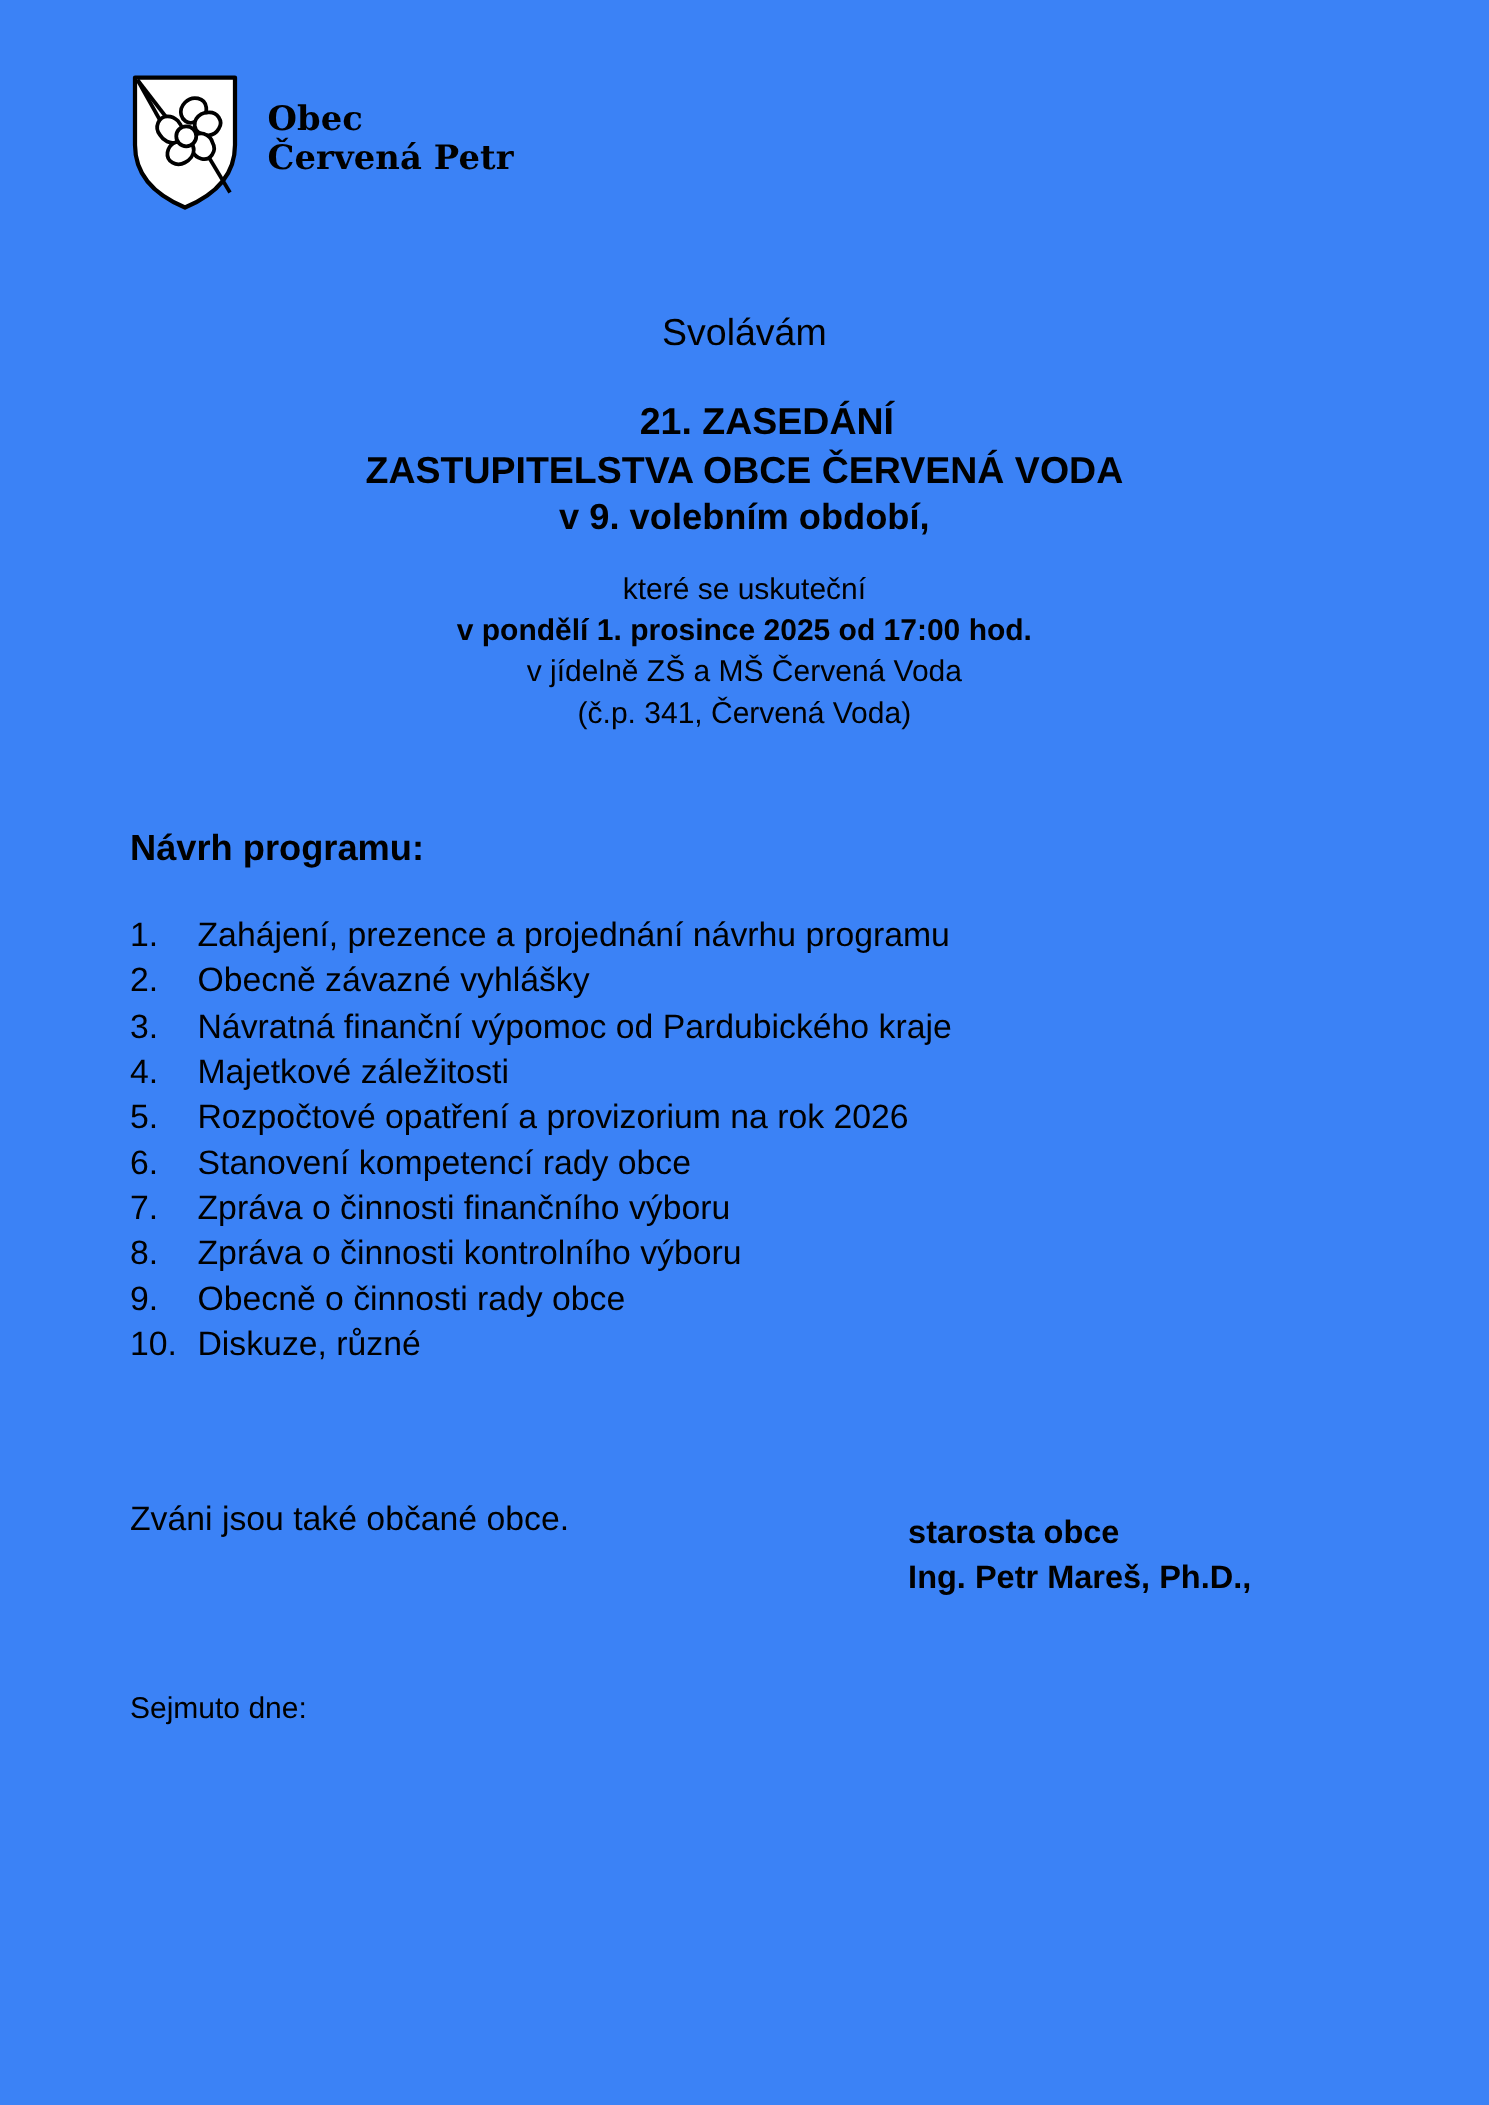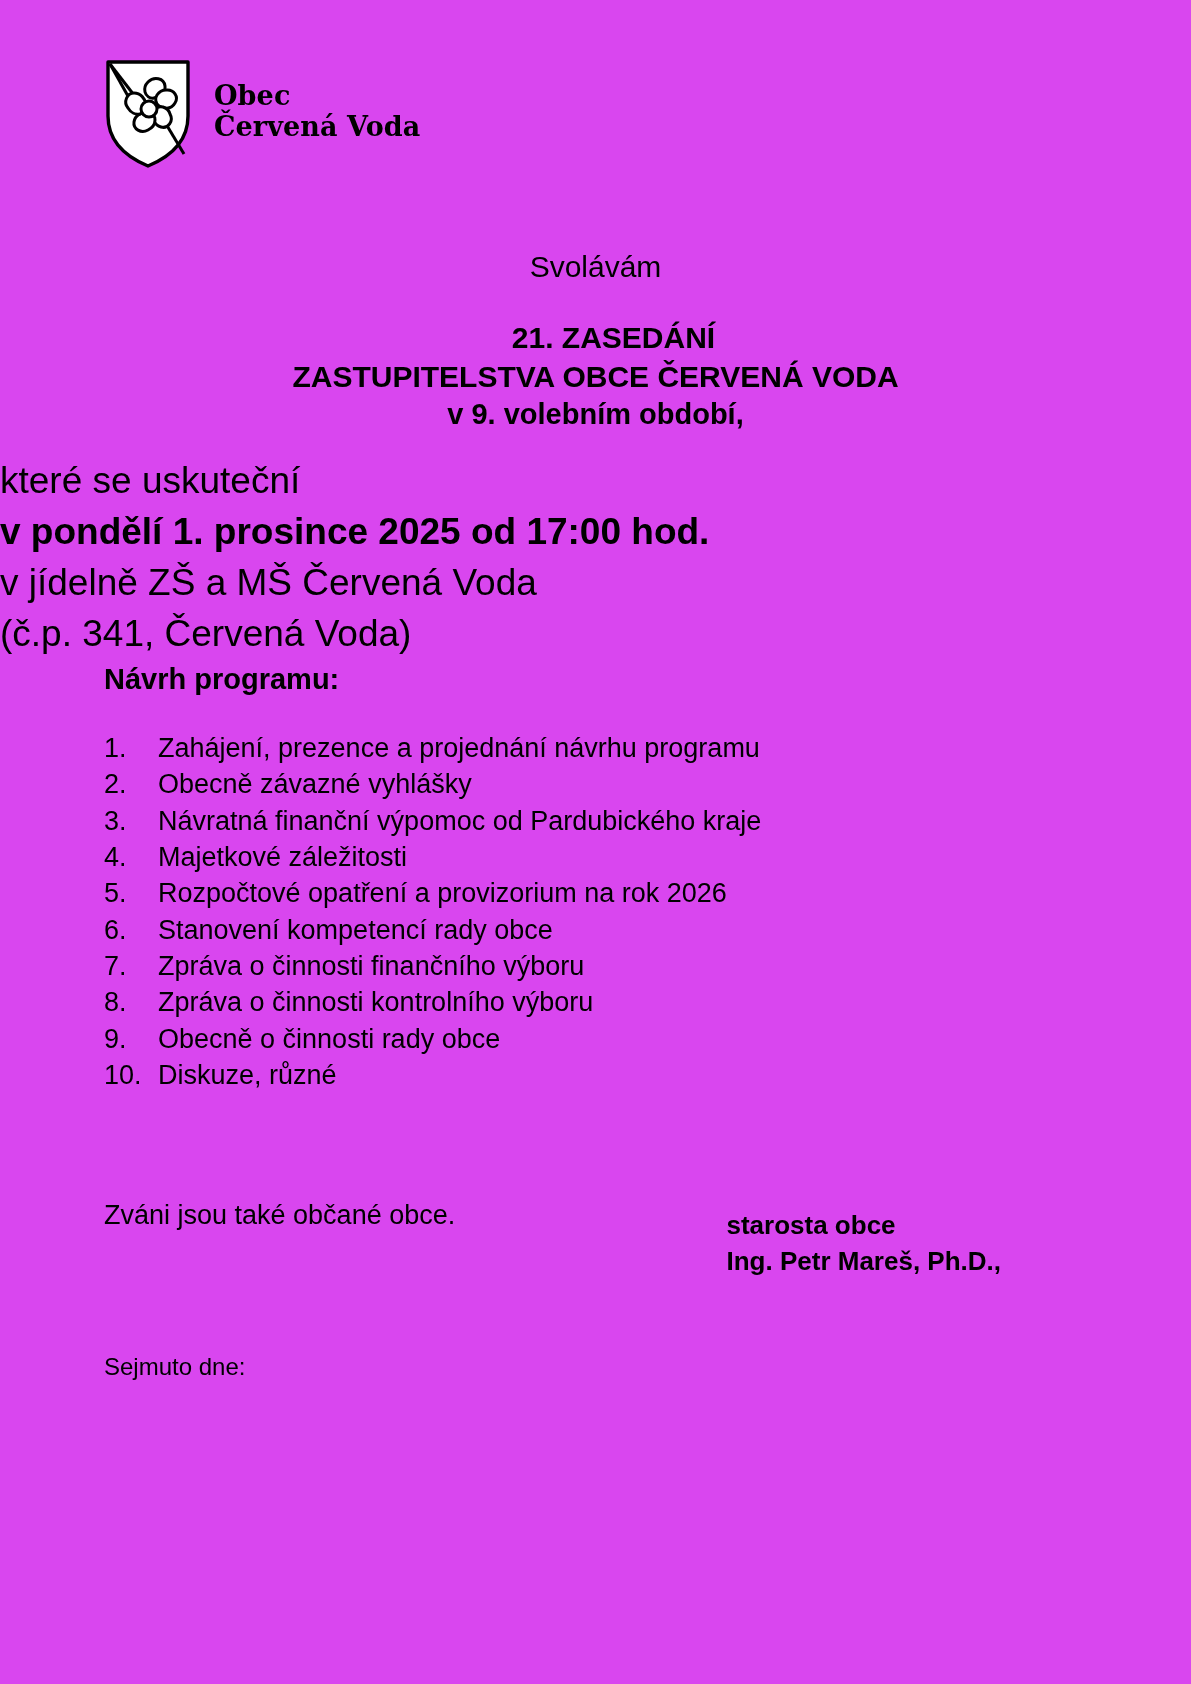--- a/index.html
+++ b/index.html
@@ -4,21 +4,21 @@
 <style>
   html, body {
     margin: 0;
     padding: 0;
     background: #ffffff;
   }
   .page {
     position: relative;
     width: 1191px;
     height: 1684px;
-    background: #d946ef;
+    background: #3b82f6;
     font-family: "Liberation Sans", sans-serif;
     color: #000000;
     overflow: hidden;
     box-sizing: border-box;
   }
 
   
   .letterhead {
     position: absolute;
     left: 104px;
@@ -64,22 +64,22 @@
   }
   .title-block .t1 { font-size: 30px; padding-left: 36px; }
   .title-block .t2 { font-size: 30px; }
   .title-block .t3 { font-size: 29px; }
 
   .when-block {
     position: absolute;
     left: 0;
     right: 0;
     top: 455px;
-    text-align: left;
-    font-size: 37px;
+    text-align: center;
+    font-size: 24px;
     line-height: 1.38;
   }
   .when-block .strong { font-weight: 700; }
 
   .agenda-heading {
     position: absolute;
     left: 104px;
     top: 663px;
     font-size: 29px;
     font-weight: 700;
@@ -149,21 +149,21 @@
         <path d="M44 24 C50 18 60 20 61 28 C62 35 55 39 50 40 C46 41 42 38 41 34 C40 30 41 27 44 24 Z"></path>
         <path d="M62 32 C70 31 75 39 71 45 C67 52 59 51 55 48 C51 45 51 40 53 37 C55 34 58 32 62 32 Z"></path>
         <path d="M66 56 C70 63 64 71 57 69 C50 67 48 60 49 55 C50 50 55 48 59 49 C62 50 65 52 66 56 Z"></path>
         <path d="M44 72 C37 76 29 71 30 64 C31 57 38 54 43 54 C48 54 51 58 51 62 C51 66 48 70 44 72 Z"></path>
         <path d="M24 50 C19 44 23 35 30 35 C37 35 41 41 42 46 C43 51 40 55 36 56 C32 57 27 55 24 50 Z"></path>
         <circle cx="45" cy="51" r="8"></circle>
       </g>
     </svg>
     <div class="brand">
       <div class="brand-line1">Obec</div>
-      <div class="brand-line2">Červená Voda</div>
+      <div class="brand-line2">Červená Petr</div>
     </div>
   </div>
 
   <div class="svolavam">Svolávám</div>
 
   <div class="title-block">
     <div class="t1">21. ZASEDÁNÍ</div>
     <div class="t2">ZASTUPITELSTVA OBCE ČERVENÁ VODA</div>
     <div class="t3">v 9. volebním období,</div>
   </div>

